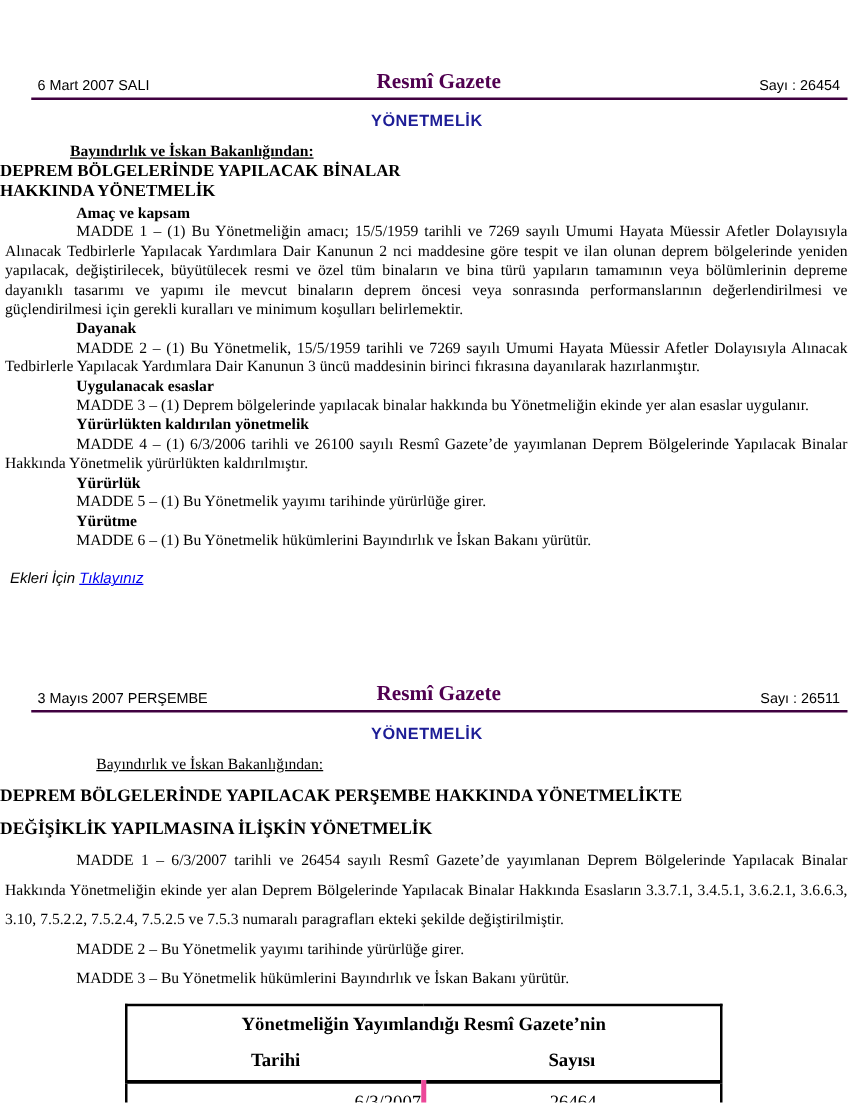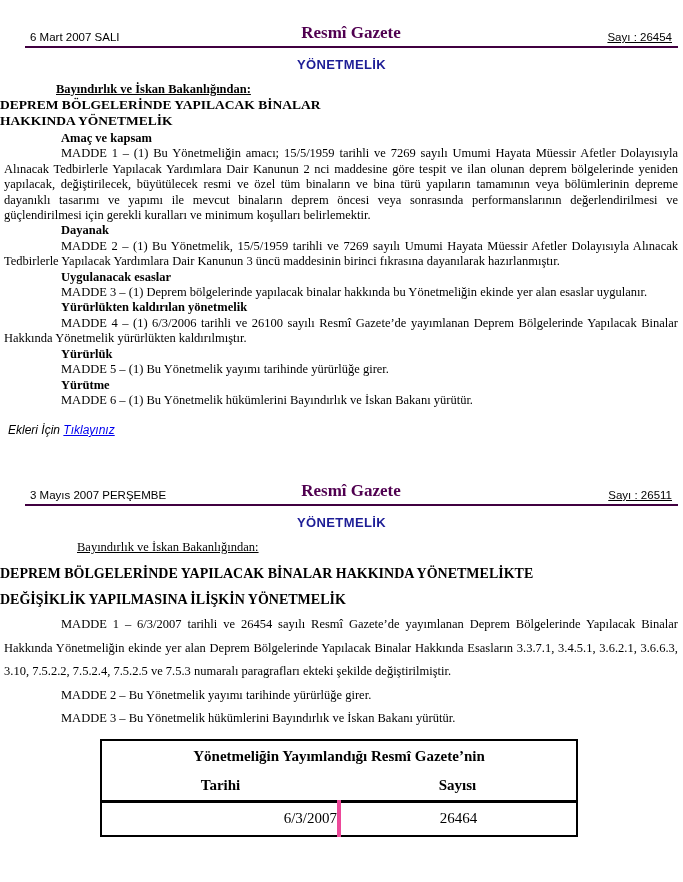--- a/index.html
+++ b/index.html
@@ -7,22 +7,22 @@
     width:683px;height:882px;background:#ffffff;overflow:hidden;
     font-family:"Liberation Serif",serif;color:#000;
     -webkit-font-smoothing:antialiased;
   }
   .page{position:relative;width:683px;height:754px;background:#fff;}
 
   
   .gz-header{display:flex;align-items:flex-end;padding:0 11px 0 30px;}
   .doc1 .gz-header{padding-top:23px;}
   .gz-date{flex:1;font-family:"Liberation Sans",sans-serif;font-size:11.5px;}
-  .gz-title{font-weight:bold;font-size:17px;color:#500050;font-family:"Liberation Serif",serif;}
-  .gz-issue{flex:1;text-align:right;font-family:"Liberation Sans",sans-serif;font-size:11.5px;text-decoration:underline;}
+  .gz-title{font-weight:bold;font-size:17px;color:#500050;font-family:"Liberation Serif",serif;margin-top:32px;}
+  .gz-issue{flex:1;text-align:right;font-family:"Liberation Sans",sans-serif;font-size:11.5px;}
   .gz-rule{border:none;border-top:2px solid #400040;margin:3px 5px 0 25px;height:0;}
 
   .section-label{
     text-align:center;margin-top:9px;letter-spacing:.4px;
     font-family:"Liberation Sans",sans-serif;font-weight:bold;font-size:13px;color:#1d1d96;
   }
 
   .ministry{font-size:12.5px;margin:10px 0 0 56px;}
   .ministry span{text-decoration:underline;}
   .doc1 .ministry span{font-weight:bold;}
@@ -109,21 +109,21 @@
     </div>
     <div class="gz-rule"></div>
 
     <div class="section-label">YÖNETMELİK</div>
 
     <div class="ministry">
       <span>Bayındırlık ve İskan Bakanlığından:</span>
     </div>
 
     <div class="titles">
-      <div class="doc-title">DEPREM BÖLGELERİNDE YAPILACAK BİNALAR HAKKINDA YÖNETMELİKTE</div>
+      <div class="doc-title">DEPREM BÖLGELERİNDE YAPILACAK PERŞEMBE HAKKINDA YÖNETMELİKTE</div>
       <div class="doc-title">DEĞİŞİKLİK YAPILMASINA İLİŞKİN YÖNETMELİK</div>
     </div>
 
     <div class="body2">
       <p><b class="mlabel">MADDE 1 –</b> <span>6/3/2007 tarihli ve 26454 sayılı Resmî Gazete’de yayımlanan Deprem Bölgelerinde Yapılacak Binalar Hakkında Yönetmeliğin ekinde yer alan Deprem Bölgelerinde Yapılacak Binalar Hakkında Esasların 3.3.7.1, 3.4.5.1, 3.6.2.1, 3.6.6.3, 3.10, 7.5.2.2, 7.5.2.4, 7.5.2.5 ve 7.5.3 numaralı paragrafları ekteki şekilde değiştirilmiştir.</span></p>
       <p><b class="mlabel">MADDE 2 –</b> <span>Bu Yönetmelik yayımı tarihinde yürürlüğe girer.</span></p>
       <p><b class="mlabel">MADDE 3 –</b> <span>Bu Yönetmelik hükümlerini Bayındırlık ve İskan Bakanı yürütür.</span></p>
     </div>
 
     <table class="gztable">

